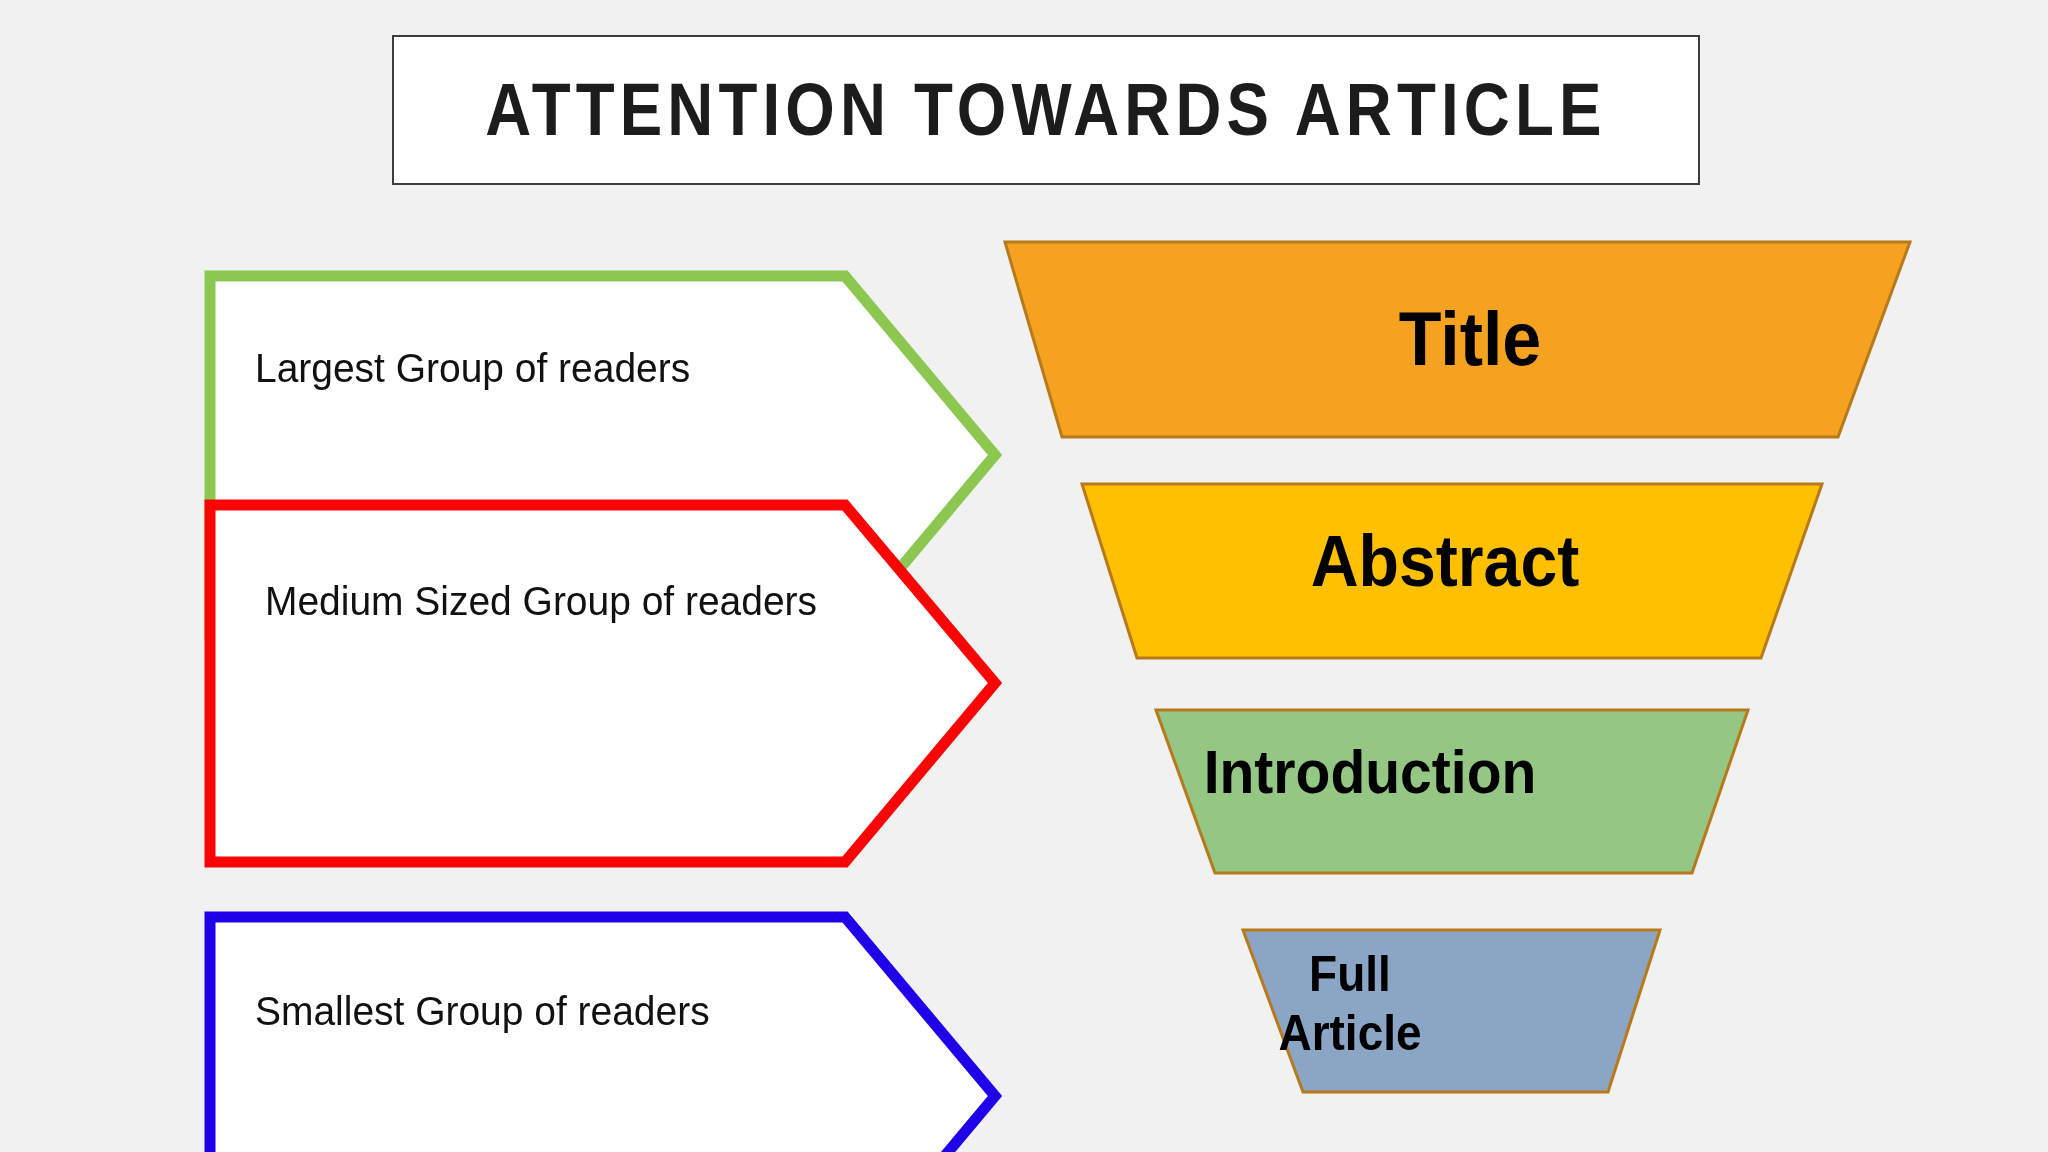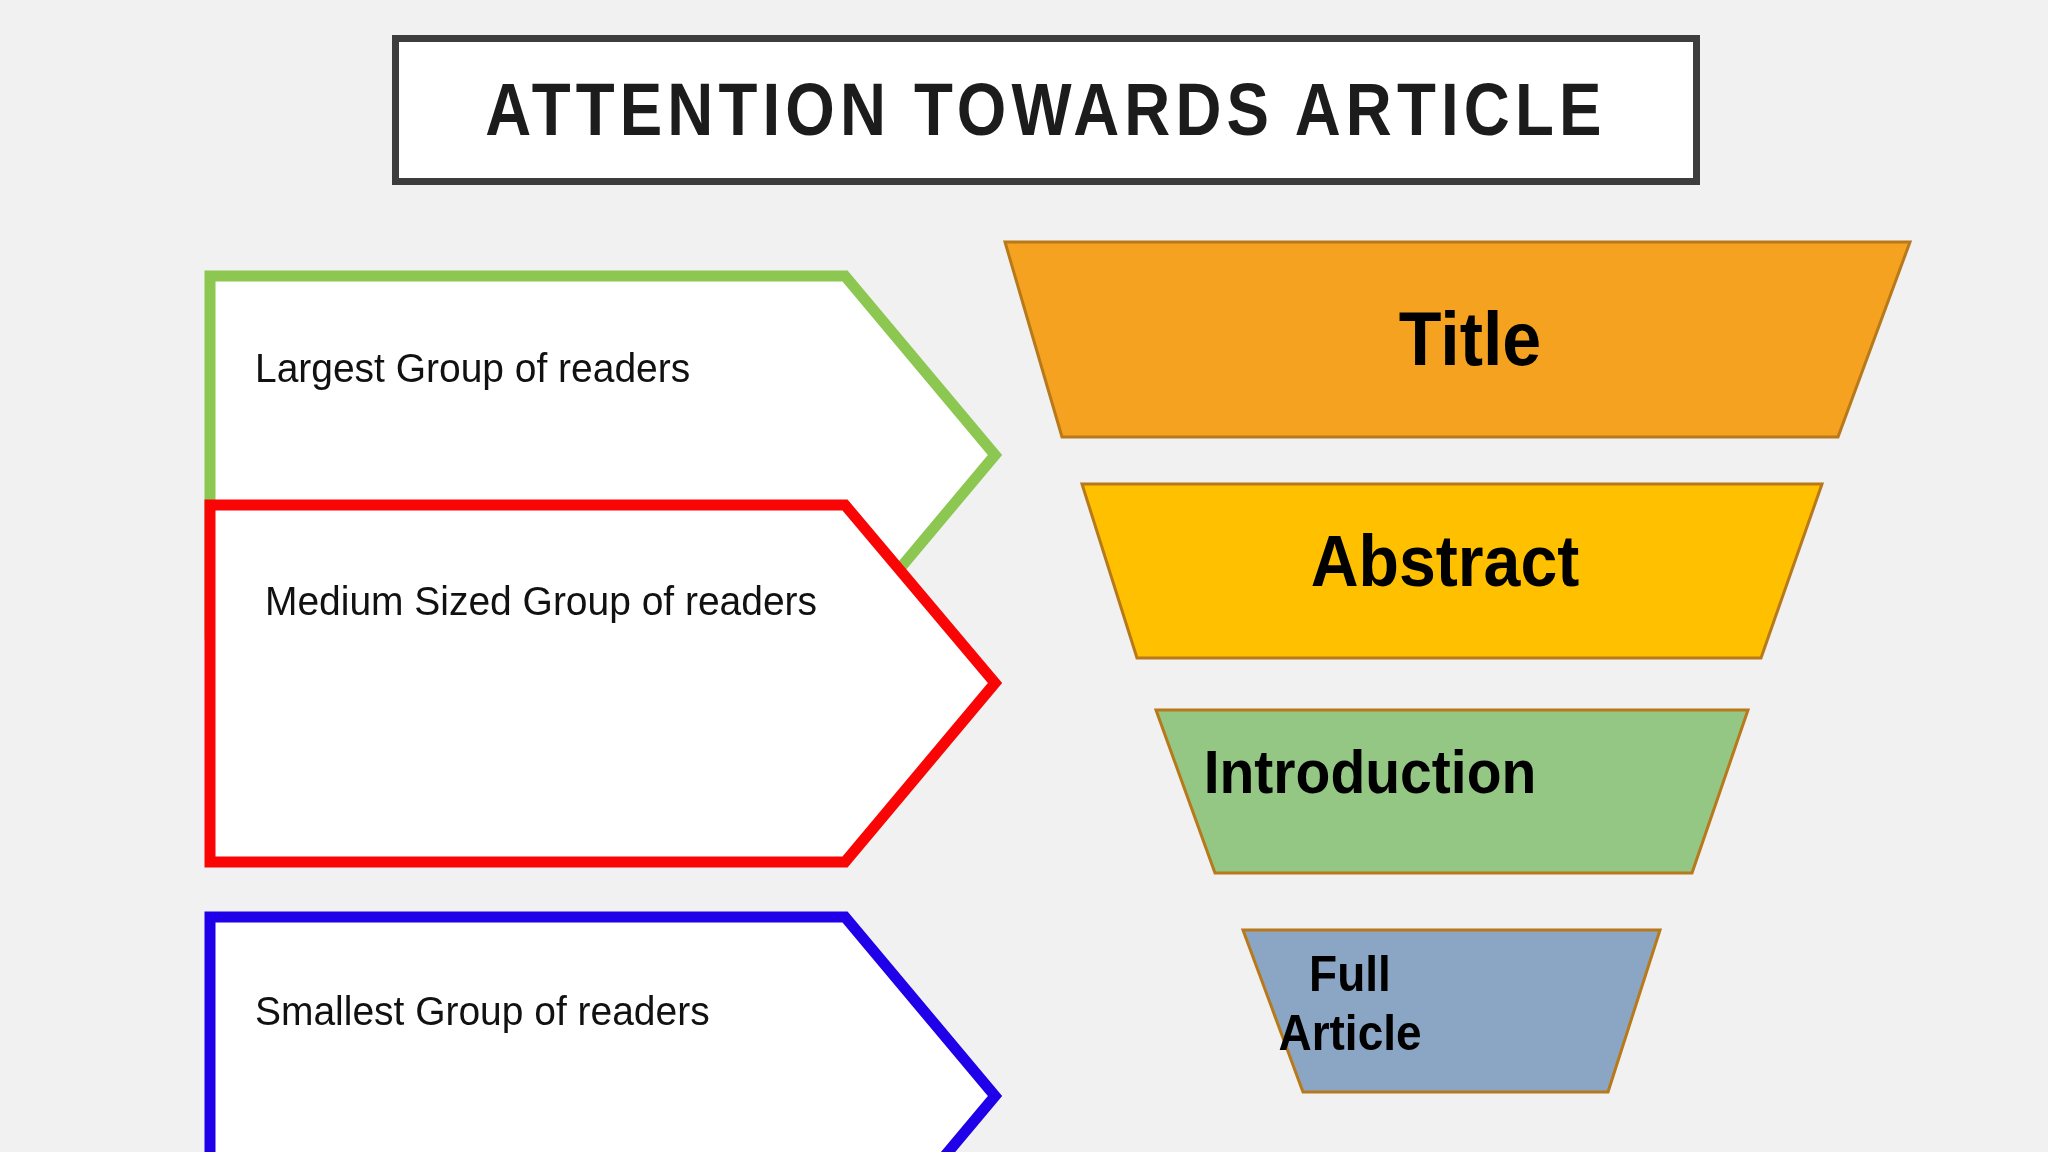--- a/index.html
+++ b/index.html
@@ -24,21 +24,21 @@
   }
 
   
   #title-banner {
     position: absolute;
     left: 392px;
     top: 35px;
     width: 1308px;
     height: 150px;
     background: #ffffff;
-    border: 7px solid #8b5cf6;
+    border: 2px solid #8b5cf6;
     box-sizing: border-box;
     display: flex;
     align-items: center;
     justify-content: center;
   }
   #title-text {
     font-family: "Liberation Sans Narrow", "Liberation Sans", sans-serif;
     font-weight: bold;
     font-size: 74px;
     line-height: 1;

